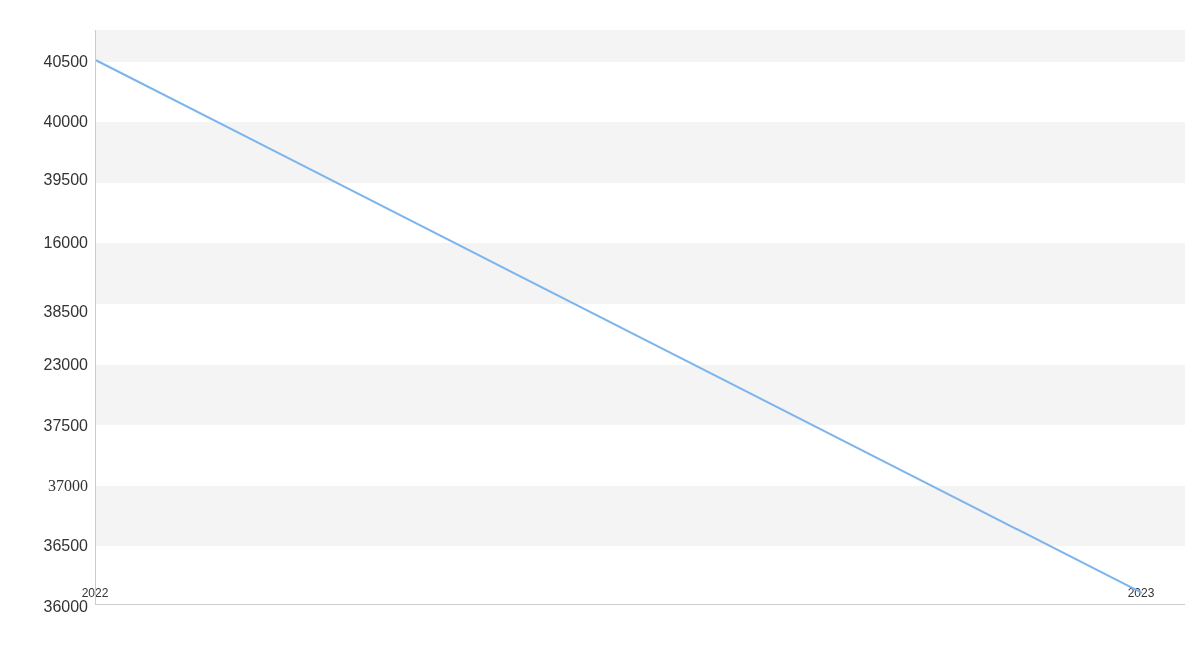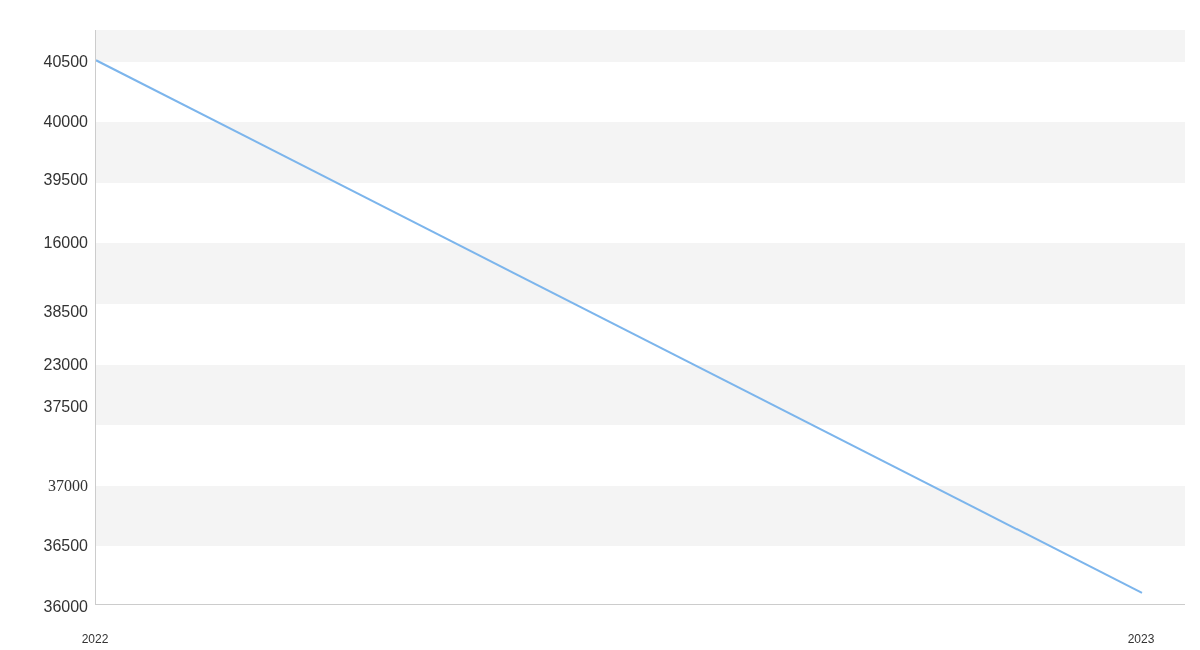--- a/index.html
+++ b/index.html
@@ -39,21 +39,21 @@
     .y-tick-label {
       position: absolute;
       right: 1112px;
       font-size: 16px;
       color: #333;
       transform: translateY(-50%);
       text-align: right;
     }
     .x-tick-label {
       position: absolute;
-      top: 632px;
+      top: 586px;
       font-size: 12px;
       color: #333;
       transform: translateX(-50%);
     }
     .grid-band {
       position: absolute;
       left: 0;
       width: 100%;
       background: #f4f4f4;
     }
@@ -68,21 +68,21 @@
 
 <div class="chart-container">
 
 
   <div class="y-tick-label" style="top: 61.9px;">40500</div>
   <div class="y-tick-label" style="top: 122.4px; text-align: right;">40000</div>
   <div class="y-tick-label" style="top: 180px;">39500</div>
   <div class="y-tick-label" style="top: 243.4px;">16000</div>
   <div class="y-tick-label" style="top: 312px;">38500</div>
   <div class="y-tick-label" style="top: 364.5px;">23000</div>
-  <div class="y-tick-label" style="top: 407px;">37500</div>
+  <div class="y-tick-label" style="top: 426px;">37500</div>
   <div class="y-tick-label" style="top: 485.5px; font-family: Liberation Serif, serif;">37000</div>
   <div class="y-tick-label" style="top: 546.1px;">36500</div>
   <div class="y-tick-label" style="top: 606.6px; margin-left: 37px;">36000</div>
 
   <div class="x-tick-label" style="left: 95px;">2022</div>
   <div class="x-tick-label" style="left: 1141px;">2023</div>
 
   <div class="plot-area">
 
     <div class="grid-band" style="top: 0px; height: 31.9px;"></div>

